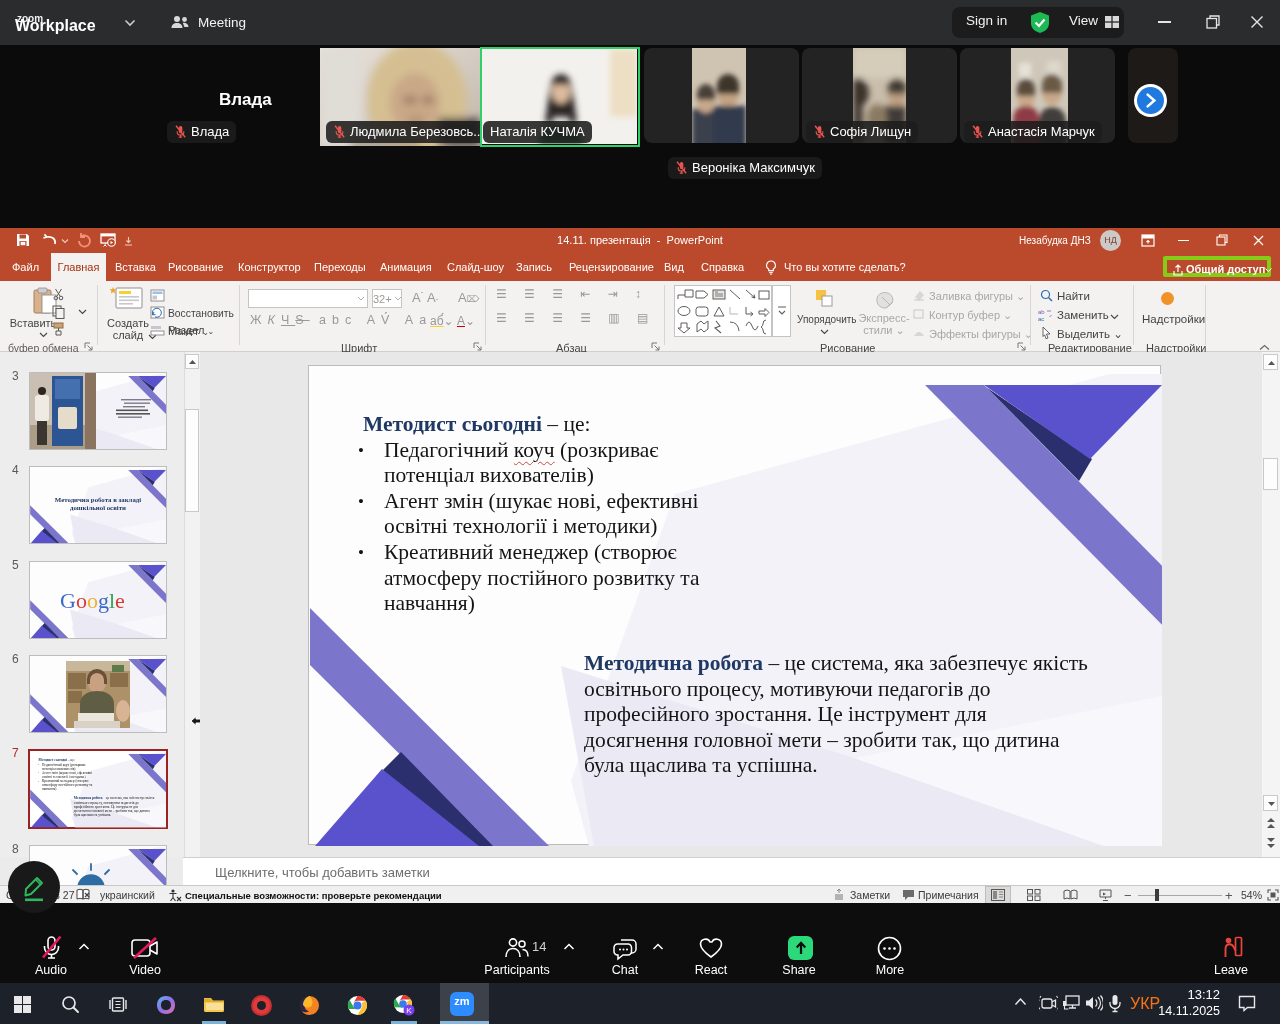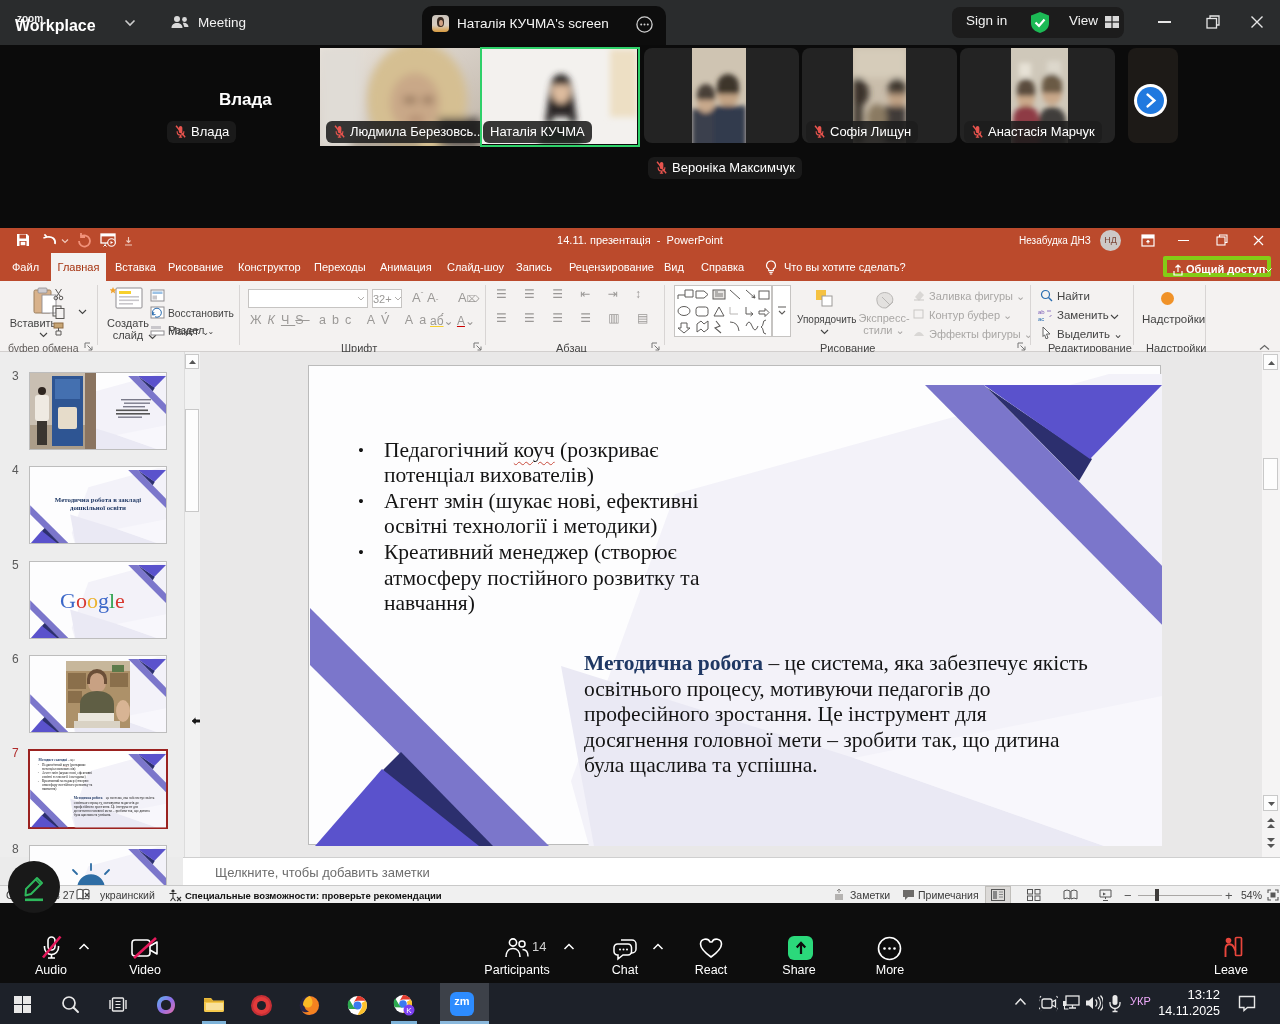--- a/index.html
+++ b/index.html
@@ -63,33 +63,20 @@
   <svg class="abs" style="left:124px;top:19px;" width="12" height="8" viewBox="0 0 12 8">
       <path d="M1.5 1.5 L6 6 L10.5 1.5" stroke="#ccc" stroke-width="1.6" fill="none"></path>
     </svg>
   <svg class="abs" style="left:170px;top:14px;" width="20" height="17" viewBox="0 0 20 17">
       <circle cx="7" cy="5" r="3" fill="#d9d9d9"></circle>
       <path d="M1.5 14 c0-3.2 2.4-5 5.5-5 s5.5 1.8 5.5 5 z" fill="#d9d9d9"></path>
       <circle cx="14.5" cy="5.5" r="2.4" fill="#d9d9d9"></circle>
       <path d="M12.8 8.8 c2.8-.6 5.7 1 5.7 4.2 l-4.2 0" fill="#d9d9d9"></path>
     </svg>
   <div class="abs" style="left:198px;top:15px;font-size:13.5px;color:#f2f2f2;">Meeting</div>
-  <div id="ztab">
-    <div class="abs" style="left:10px;top:9px;width:17px;height:17px;border-radius:4px;background:linear-gradient(180deg,#c9c2ba 0%,#d8cdc0 60%,#d89a3e 100%);overflow:hidden;">
-        <div style="position:absolute;left:5px;top:2px;width:7px;height:10px;border-radius:45%;background:#3a2b22;"></div>
-        <div style="position:absolute;left:6.5px;top:5px;width:4px;height:6px;border-radius:50%;background:#cfa184;"></div>
-      </div>
-    <div class="abs" style="left:35px;top:10px;font-size:13.5px;color:#f5f5f5;">Наталія КУЧМА's screen</div>
-    <svg class="abs" style="left:214px;top:10px;" width="17" height="17" viewBox="0 0 17 17">
-        <circle cx="8.5" cy="8.5" r="7.6" stroke="#cfcfcf" stroke-width="1.3" fill="none"></circle>
-        <circle cx="5.2" cy="8.5" r="1" fill="#cfcfcf"></circle>
-        <circle cx="8.5" cy="8.5" r="1" fill="#cfcfcf"></circle>
-        <circle cx="11.8" cy="8.5" r="1" fill="#cfcfcf"></circle>
-      </svg>
-  </div>
   <div class="abs" style="left:952px;top:7px;width:172px;height:31px;background:#1c1c1c;border-radius:8px;"></div>
   <div class="abs" style="left:966px;top:13px;font-size:13.5px;color:#f2f2f2;">Sign in</div>
   <svg class="abs" style="left:1029px;top:11px;" width="22" height="23" viewBox="0 0 22 23">
       <path d="M11 1 L20 4.5 V12 c0 5.5-4 8.5-9 10 C6 20.5 2 17.5 2 12 V4.5 Z" fill="#1cb955"></path>
       <path d="M6.5 11.5 L10 15 L15.5 8.5" stroke="#fff" stroke-width="2.2" fill="none"></path>
     </svg>
   <div class="abs" style="left:1069px;top:13px;font-size:13.5px;color:#f2f2f2;">View</div>
   <svg class="abs" style="left:1104px;top:14px;" width="16" height="16" viewBox="0 0 16 16">
       <rect x="1" y="2" width="6.4" height="5.4" fill="#d9d9d9"></rect>
       <rect x="8.6" y="2" width="6.4" height="5.4" fill="#d9d9d9"></rect>
@@ -178,21 +165,21 @@
       <g filter="url(#bl3)" transform="translate(0,6)">
         <rect x="0" y="55" width="54" height="40" fill="#3a3f4e"></rect>
         <ellipse cx="14" cy="48" rx="9" ry="11" fill="#c8a98c"></ellipse>
           <path d="M5 40 a9 10 0 0 1 18 0 v6 h-18 z" fill="#4a4038"></path>
         <ellipse cx="36" cy="40" rx="11" ry="13" fill="#c2a384"></ellipse>
           <path d="M25 32 a11 12 0 0 1 22 0 v8 h-22 z" fill="#3c342c"></path>
         <rect x="22" y="52" width="32" height="43" fill="#333a4d"></rect>
       </g>
       </svg>
   </div>
-  <div class="pill" style="left:648px;top:76px;margin-top:36px;"><svg class="micred" viewBox="0 0 14 14">
+  <div class="pill" style="left:668px;top:76px;margin-top:36px;"><svg class="micred" viewBox="0 0 14 14">
         <path d="M5.2 3 a1.9 1.9 0 0 1 3.8 0 V7 a1.9 1.9 0 0 1-3.8 0 Z" fill="#e8544e"></path>
         <path d="M3.4 6.6 v0.6 a3.6 3.6 0 0 0 7.2 0 V6.6 M7 10.8 v2.2 M5.2 13 h3.6" stroke="#e8544e" stroke-width="1.2" fill="none"></path>
         <path d="M2.2 0.8 L12 13.2" stroke="#e8544e" stroke-width="1.5"></path>
       </svg>Вероніка Максимчук</div>
 
   <div class="abs" style="left:802px;top:3px;width:155px;height:95px;background:#232323;border-radius:8px;"></div>
   <div class="abs" style="left:853px;top:3px;width:53px;height:95px;overflow:hidden;">
     <svg width="53" height="95" viewBox="0 0 53 95">
         <defs>
           <filter id="bl4" x="-30%" y="-30%" width="160%" height="160%">
@@ -627,20 +614,21 @@
       <polygon points="366,128 800,8 853,8 853,480 280,480 262,415" fill="#f3f2f9"></polygon>
       <polygon points="252,300 545,392 795,480 285,480" fill="#eae9f4"></polygon>
           <polygon points="545,392 795,480 853,480 853,330" fill="#f8f7fc"></polygon>
       <polygon points="616,19 675,19 865,212 869,275" fill="#7b76cb"></polygon>
       <polygon points="677,21 770,115 783,93" fill="#2c2f6e"></polygon>
       <polygon points="675,19 853,19 781,93" fill="#5a52cc"></polygon>
       <polygon points="1,242 240,480 183,480 1,299" fill="#7b76cb"></polygon>
       <polygon points="92,386 184,480 120,480 74,404" fill="#2c2f6e"></polygon>
       <polygon points="73,403 6,480 170,480" fill="#5a52cc"></polygon>
     </svg>
+    <div class="abs stext" style="left:54px;top:46px;"><b style="color:#1f3864;">Методист сьогодні</b> – це:</div>
     <div class="abs stext" style="left:75px;top:71.6px;">
       <div class="bull">Педагогічний <span class="wavy">коуч</span> (розкриває<br>потенціал вихователів)</div>
       <div class="bull">Агент змін (шукає нові, ефективні<br>освітні технології і методики)</div>
       <div class="bull">Креативний менеджер (створює<br>атмосферу постійного розвитку та<br>навчання)</div>
     </div>
     <div class="abs stext" style="left:275px;top:285px;"><b style="color:#1f3864;">Методична робота</b> – це система, яка забезпечує якість<br>освітнього процесу, мотивуючи педагогів до<br>професійного зростання. Це інструмент для<br>досягнення головної мети – зробити так, що дитина<br>була щаслива та успішна.</div>
   </div>
     </div>
   <div id="vscroll">
     <div class="abs" style="left:1px;top:2px;width:15px;height:16px;background:#fdfdfd;border:1px solid #c9c9c9;"></div>
@@ -857,21 +845,21 @@
       <path d="M2.5 11 v3 h4" stroke="#e8e8e8" stroke-width="1.1" fill="none"></path>
     </svg>
   <svg class="abs" style="left:1085px;top:12px;" width="18" height="16" viewBox="0 0 18 16">
       <path d="M1 5.5 h3 l4-3.5 v12 l-4-3.5 h-3 z" fill="#e8e8e8"></path>
       <path d="M10.5 4.5 a5 5 0 0 1 0 7 M13 2 a8.5 8.5 0 0 1 0 12 M15.5 0.5 a11 11 0 0 1 0 15" stroke="#e8e8e8" stroke-width="1.2" fill="none"></path>
     </svg>
   <svg class="abs" style="left:1108px;top:11px;" width="14" height="19" viewBox="0 0 14 19">
       <rect x="4.5" y="1" width="5" height="10" rx="2.5" fill="#e8e8e8"></rect>
       <path d="M2 8 v1.5 a5 5 0 0 0 10 0 V8 M7 14.5 v3 M4.5 17.5 h5" stroke="#e8e8e8" stroke-width="1.3" fill="none"></path>
     </svg>
-  <div class="abs" style="left:1130px;top:12px;font-size:11px;color:#f0abfc;">УКР</div>
+  <div class="abs" style="left:1130px;top:12px;font-size:16px;color:#f97316;">УКР</div>
   <div class="abs" style="left:1160px;top:4px;width:60px;text-align:right;font-size:13px;color:#fff;">13:12</div>
   <div class="abs" style="left:1150px;top:21px;width:70px;text-align:right;font-size:12.5px;color:#fff;">14.11.2025</div>
   <svg class="abs" style="left:1238px;top:12px;" width="18" height="17" viewBox="0 0 18 17">
       <path d="M1.5 1.5 h15 v11 h-7 l-3.5 3 v-3 h-4.5 z" stroke="#e8e8e8" stroke-width="1.4" fill="none"></path>
     </svg>
 </div>
 <div class="abs" style="left:8px;top:861px;width:52px;height:52px;border-radius:50%;background:#191919;"></div>
 <svg class="abs" style="left:20px;top:872px;" width="28" height="30" viewBox="0 0 28 30">
     <path d="M6 17 L17 6 L22 11 L11 22 L5.5 23.5 z" stroke="#2eb85c" stroke-width="2" fill="none" stroke-linejoin="round"></path>
     <path d="M15.5 7.5 L20.5 12.5" stroke="#2eb85c" stroke-width="1.6"></path>

